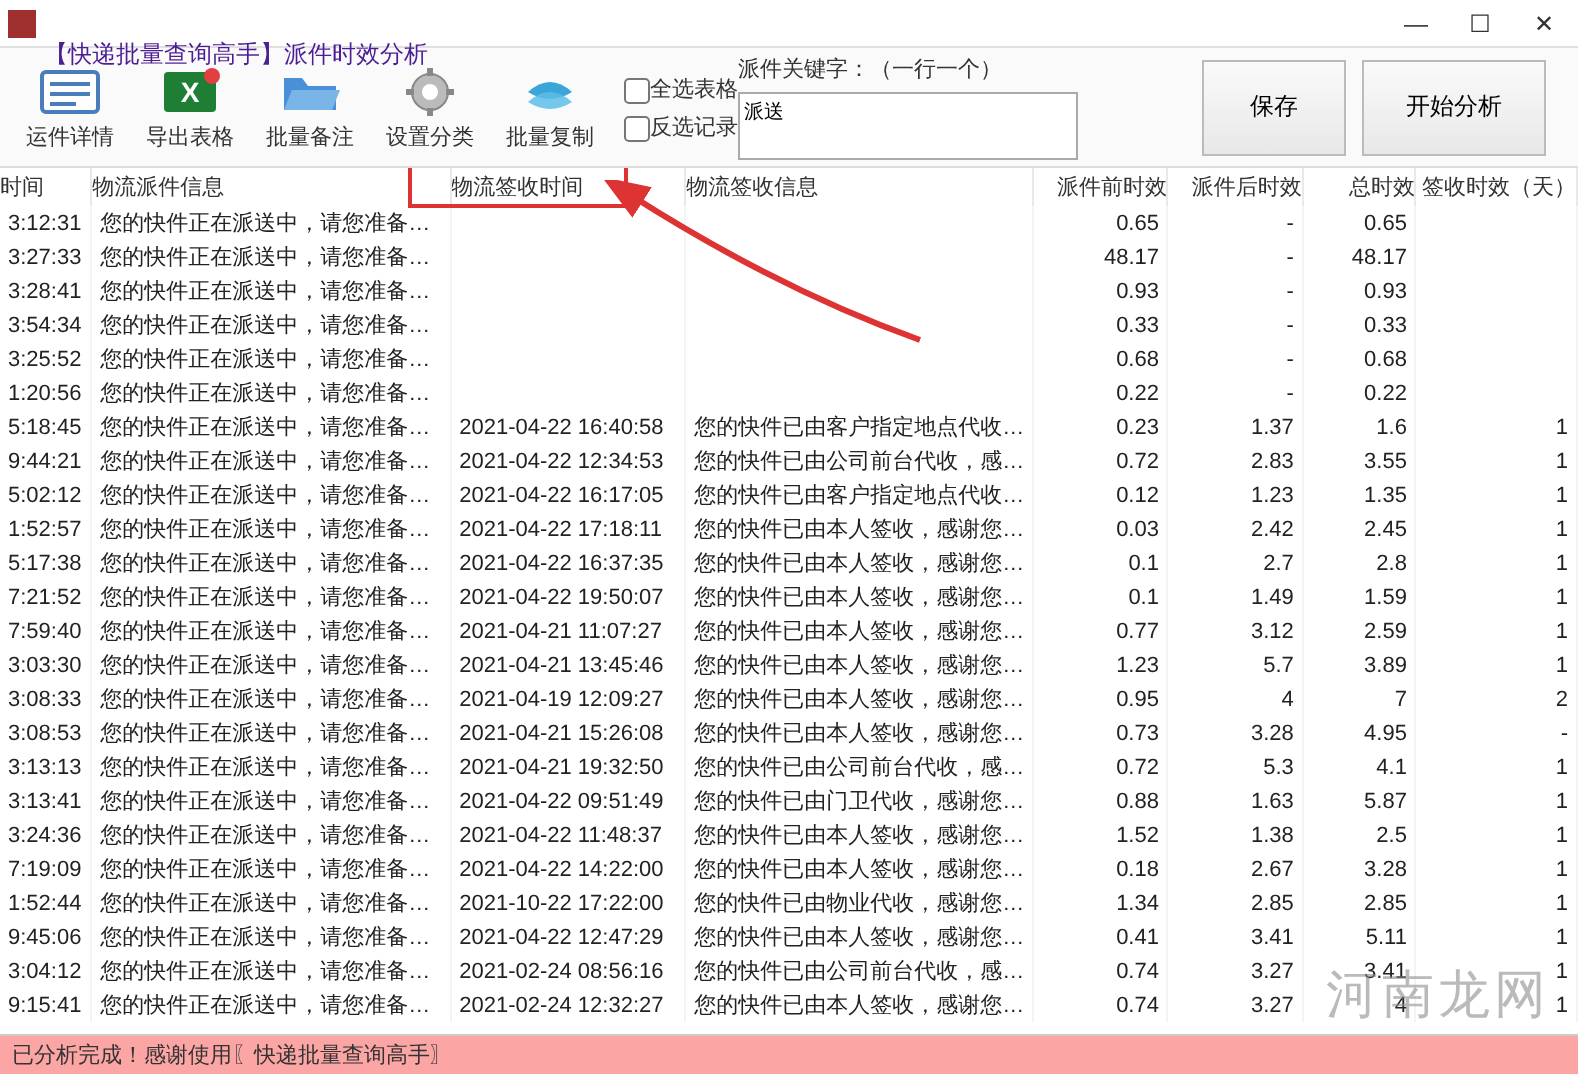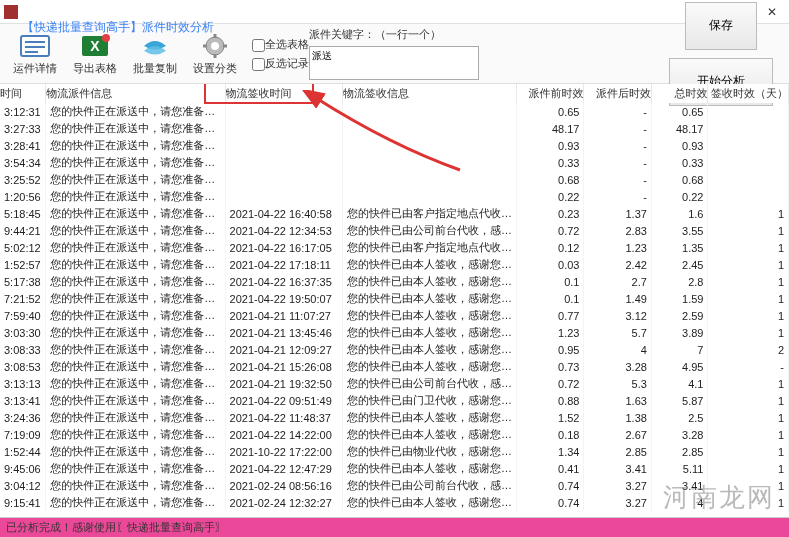--- a/index.html
+++ b/index.html
@@ -1,44 +1,44 @@
 <!DOCTYPE html>
 <html><head>
 <meta charset="utf-8">
 <style>
   * { box-sizing: border-box; }
   body { margin:0; font-family:"Microsoft YaHei",Arial,sans-serif; font-size:11px; color:#333; background:#fff; width:789px; height:537px; overflow:hidden; position:relative; }
   .titlebar { height:24px; display:flex; align-items:center; background:#fff; border-bottom:1px solid #e0e0e0; padding:0 4px; }
   .titlebar-icon { width:14px;height:14px;background:#a03030;margin-right:4px; }
-  .titlebar-title { flex:1; font-size:12px; color:#3b82f6;margin-top:32px; }
+  .titlebar-title { flex:1; font-size:12px; color:#4c1d95;margin-top:32px; }
   .winbtns { display:flex; gap:18px; padding-right:6px; font-size:12px; color:#333; }
   .winbtns span { width:14px; text-align:center; cursor:default; }
   .toolbar { height:60px; display:flex; align-items:center; border-bottom:1px solid #ddd; padding:2px 6px; background:#fafafa; }
   .tool { display:flex; flex-direction:column; align-items:center; justify-content:center; width:58px; height:56px; margin-right:2px; font-size:11px; color:#333; }
   .tool .ticon { width:34px; height:30px; display:flex; align-items:center; justify-content:center; }
   .tool .ticon svg { width:34px; height:30px; }
   .mini-opts { display:flex; flex-direction:column; gap:4px; margin-left:6px; font-size:11px; color:#333; }
   .mini-opts label { display:flex; align-items:flex-end; gap:0; }
   .mini-opts input { margin:0; }
   .kwblock { margin-left:0; display:flex; flex-direction:column; gap:4px; font-size:11px; flex-shrink:0; }
   .kwblock textarea { width:170px; height:34px; font-size:10px; resize:none; border:1px solid #aaa; padding:2px; }
   .kwrow { display:flex; gap:6px; align-items:flex-start; }
   .btn { height:48px; width:72px; border:1px solid #bbb; background:linear-gradient(#fafafa,#e8e8e8); font-size:12px; cursor:default; }
-  .btn.start { width:104px; }
-  .rightbtns { margin-left:auto; display:flex; gap:8px; align-items:center; padding-right:10px;flex-direction:column; }
+  .btn.start { width:92px; }
+  .rightbtns { margin-left:auto; display:flex; gap:8px; align-items:center; padding-right:10px; }
   .grid { position:relative; height:430px; overflow:hidden; }
   table { border-collapse:collapse; width:100%; font-size:11px; table-layout:fixed; }
   th { font-weight:400; text-align:left; padding:2px 0; border-right:1px solid #e8e8e8; background:#fff; height:18px; white-space:nowrap; overflow:hidden; }
   th.right { text-align:right;margin-left:36px; }
   td { padding:1px 4px; height:15px; border-right:1px solid #f4f4f4; white-space:nowrap; overflow:hidden; text-overflow:ellipsis; color:#222; }
   td.right { text-align:right; }
   tr { height:15px; }
   .highlight { position:absolute; border:2px solid #d33; pointer-events:none; }
   .arrow { position:absolute; pointer-events:none; }
-  .statusbar { position:absolute; left:0; bottom:0; height:20px; width:100%; background:#ec4899; border-top:1px solid #ccc; font-size:11px; color:#333; display:flex; align-items:center; padding:0 6px; }
+  .statusbar { position:absolute; left:0; bottom:0; height:20px; width:100%; background:#fca5a5; border-top:1px solid #ccc; font-size:11px; color:#333; display:flex; align-items:center; padding:0 6px; }
   .watermark { position:absolute; right:14px; bottom:22px; font-size:26px; font-family:Liberation Sans, sans-serif; color:rgba(140,140,140,0.6); letter-spacing:2px; pointer-events:none; font-weight:300; }
 </style>
 </head>
 <body>
 
 <div class="titlebar">
   <div class="titlebar-icon"></div>
   <div class="titlebar-title">【快递批量查询高手】派件时效分析</div>
   <div class="winbtns">
     <span>—</span>
@@ -65,40 +65,49 @@
           <rect x="4" y="5" width="26" height="20" rx="2" fill="#1e7e34"></rect>
           <text x="17" y="20" font-size="14" fill="#fff" text-anchor="middle" font-weight="bold">X</text>
           <circle cx="28" cy="7" r="4" fill="#e04040"></circle>
         </svg>
       </div>
     <span>导出表格</span>
   </div>
   <div class="tool">
     <div class="ticon">
         <svg viewBox="0 0 34 30">
-          <path d="M6 15 Q17 5 28 15 Q17 22 6 15" fill="#3aa5d8"></path>
-          <path d="M6 20 Q17 10 28 20 Q17 27 6 20" fill="#5dbde8" opacity="0.85"></path>
+          <path d="M4 10 L4 24 L30 24 L30 12 L16 12 L13 8 L4 8 Z" fill="#4a90d9"></path>
+          <path d="M4 24 L8 14 L32 14 L28 24 Z" fill="#7ab5e8"></path>
         </svg>
       </div>
-    <span>批量复制</span>
+    <span>批量备注</span>
   </div>
   <div class="tool">
     <div class="ticon">
         <svg viewBox="0 0 34 30">
           <circle cx="17" cy="15" r="9" fill="#bbb" stroke="#888" stroke-width="1"></circle>
           <circle cx="17" cy="15" r="4" fill="#fff"></circle>
           <g stroke="#888" stroke-width="3">
             <line x1="17" y1="3" x2="17" y2="7"></line>
             <line x1="17" y1="23" x2="17" y2="27"></line>
             <line x1="5" y1="15" x2="9" y2="15"></line>
             <line x1="25" y1="15" x2="29" y2="15"></line>
           </g>
         </svg>
       </div>
     <span>设置分类</span>
+  </div>
+  <div class="tool">
+    <div class="ticon">
+        <svg viewBox="0 0 34 30">
+          <path d="M6 15 Q17 5 28 15 Q17 22 6 15" fill="#3aa5d8"></path>
+          <path d="M6 20 Q17 10 28 20 Q17 27 6 20" fill="#5dbde8" opacity="0.85"></path>
+        </svg>
+      </div>
+    <span>批量复制</span>
   </div>
 
   <div class="mini-opts">
     <label>
         <input type="checkbox" style="">
         <span>全选表格</span>
       </label>
     <label>
         <input type="checkbox" style="">
         <span>反选记录</span>
@@ -279,21 +288,21 @@
           <td>2021-04-21 13:45:46</td>
           <td>您的快件已由本人签收，感谢您…</td>
           <td class="right">1.23</td>
           <td class="right">5.7</td>
           <td class="right">3.89</td>
           <td class="right">1</td>
         </tr>
         <tr>
           <td>3:08:33</td>
           <td>您的快件正在派送中，请您准备…</td>
-          <td>2021-04-21 12:09:27</td>
+          <td>2021-04-19 12:09:27</td>
           <td>您的快件已由本人签收，感谢您…</td>
           <td class="right">0.95</td>
           <td class="right">4</td>
           <td class="right">7</td>
           <td class="right">2</td>
         </tr>
         <tr>
           <td>3:08:53</td>
           <td>您的快件正在派送中，请您准备…</td>
           <td>2021-04-21 15:26:08</td>

